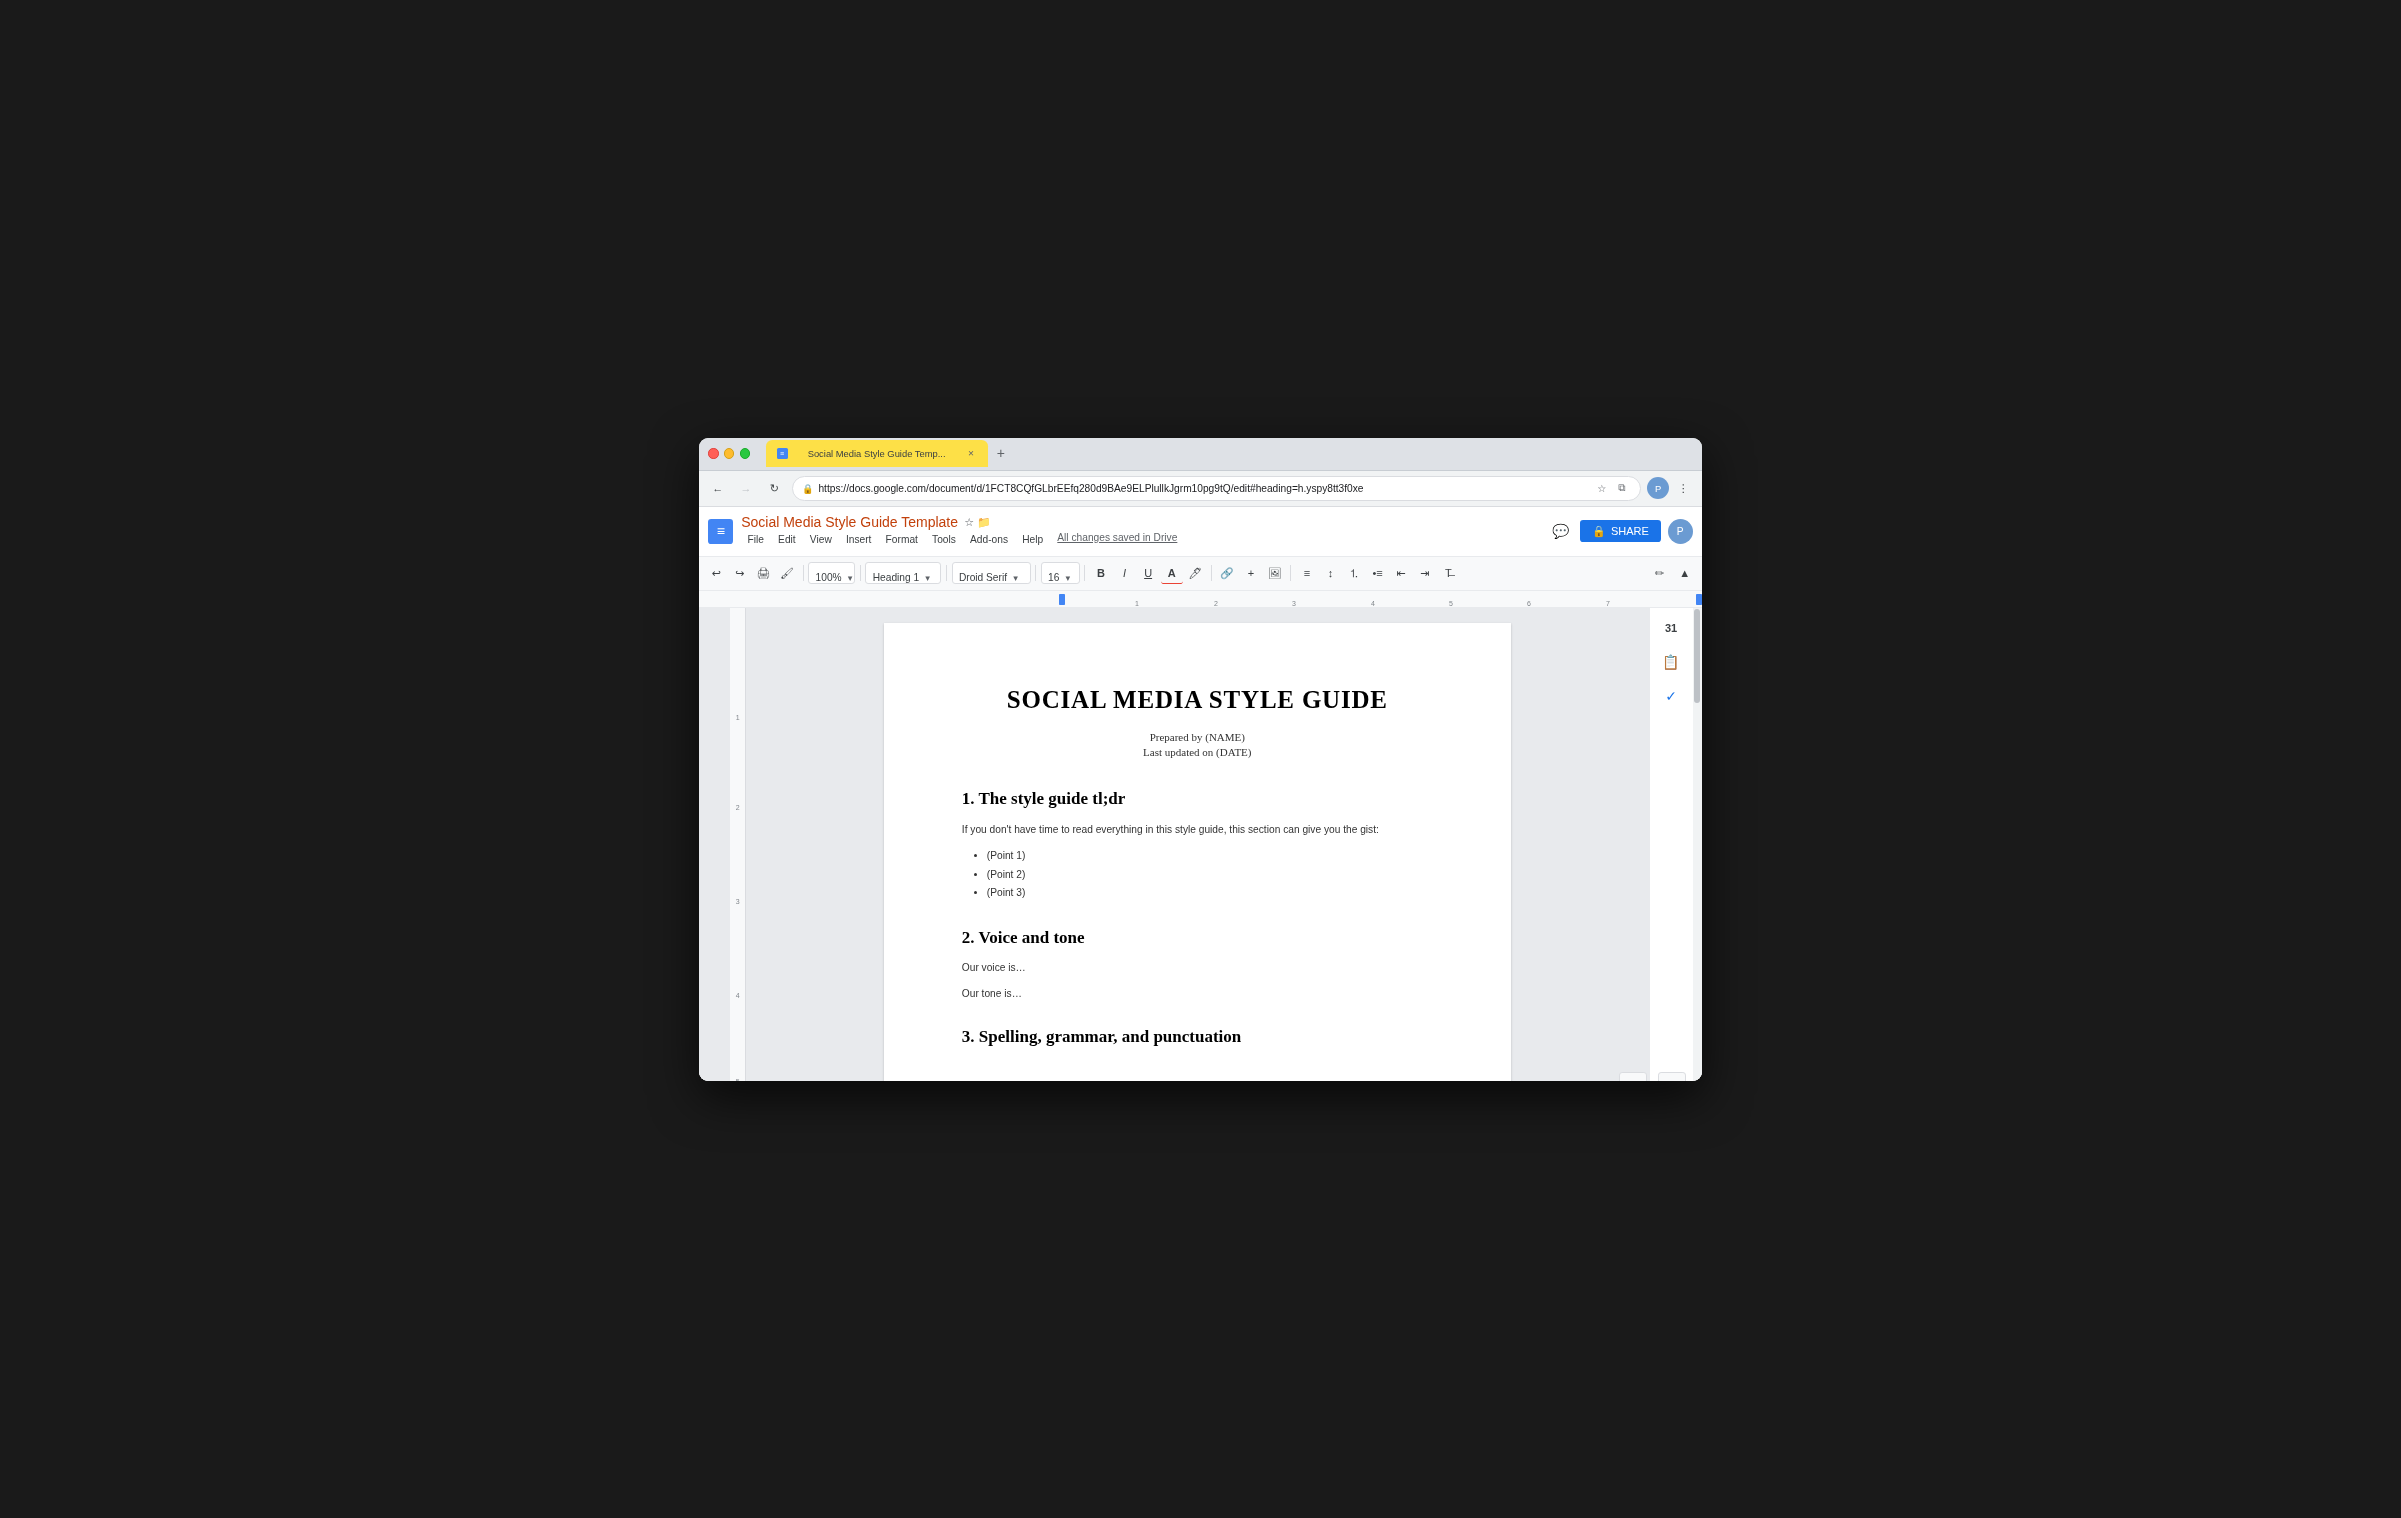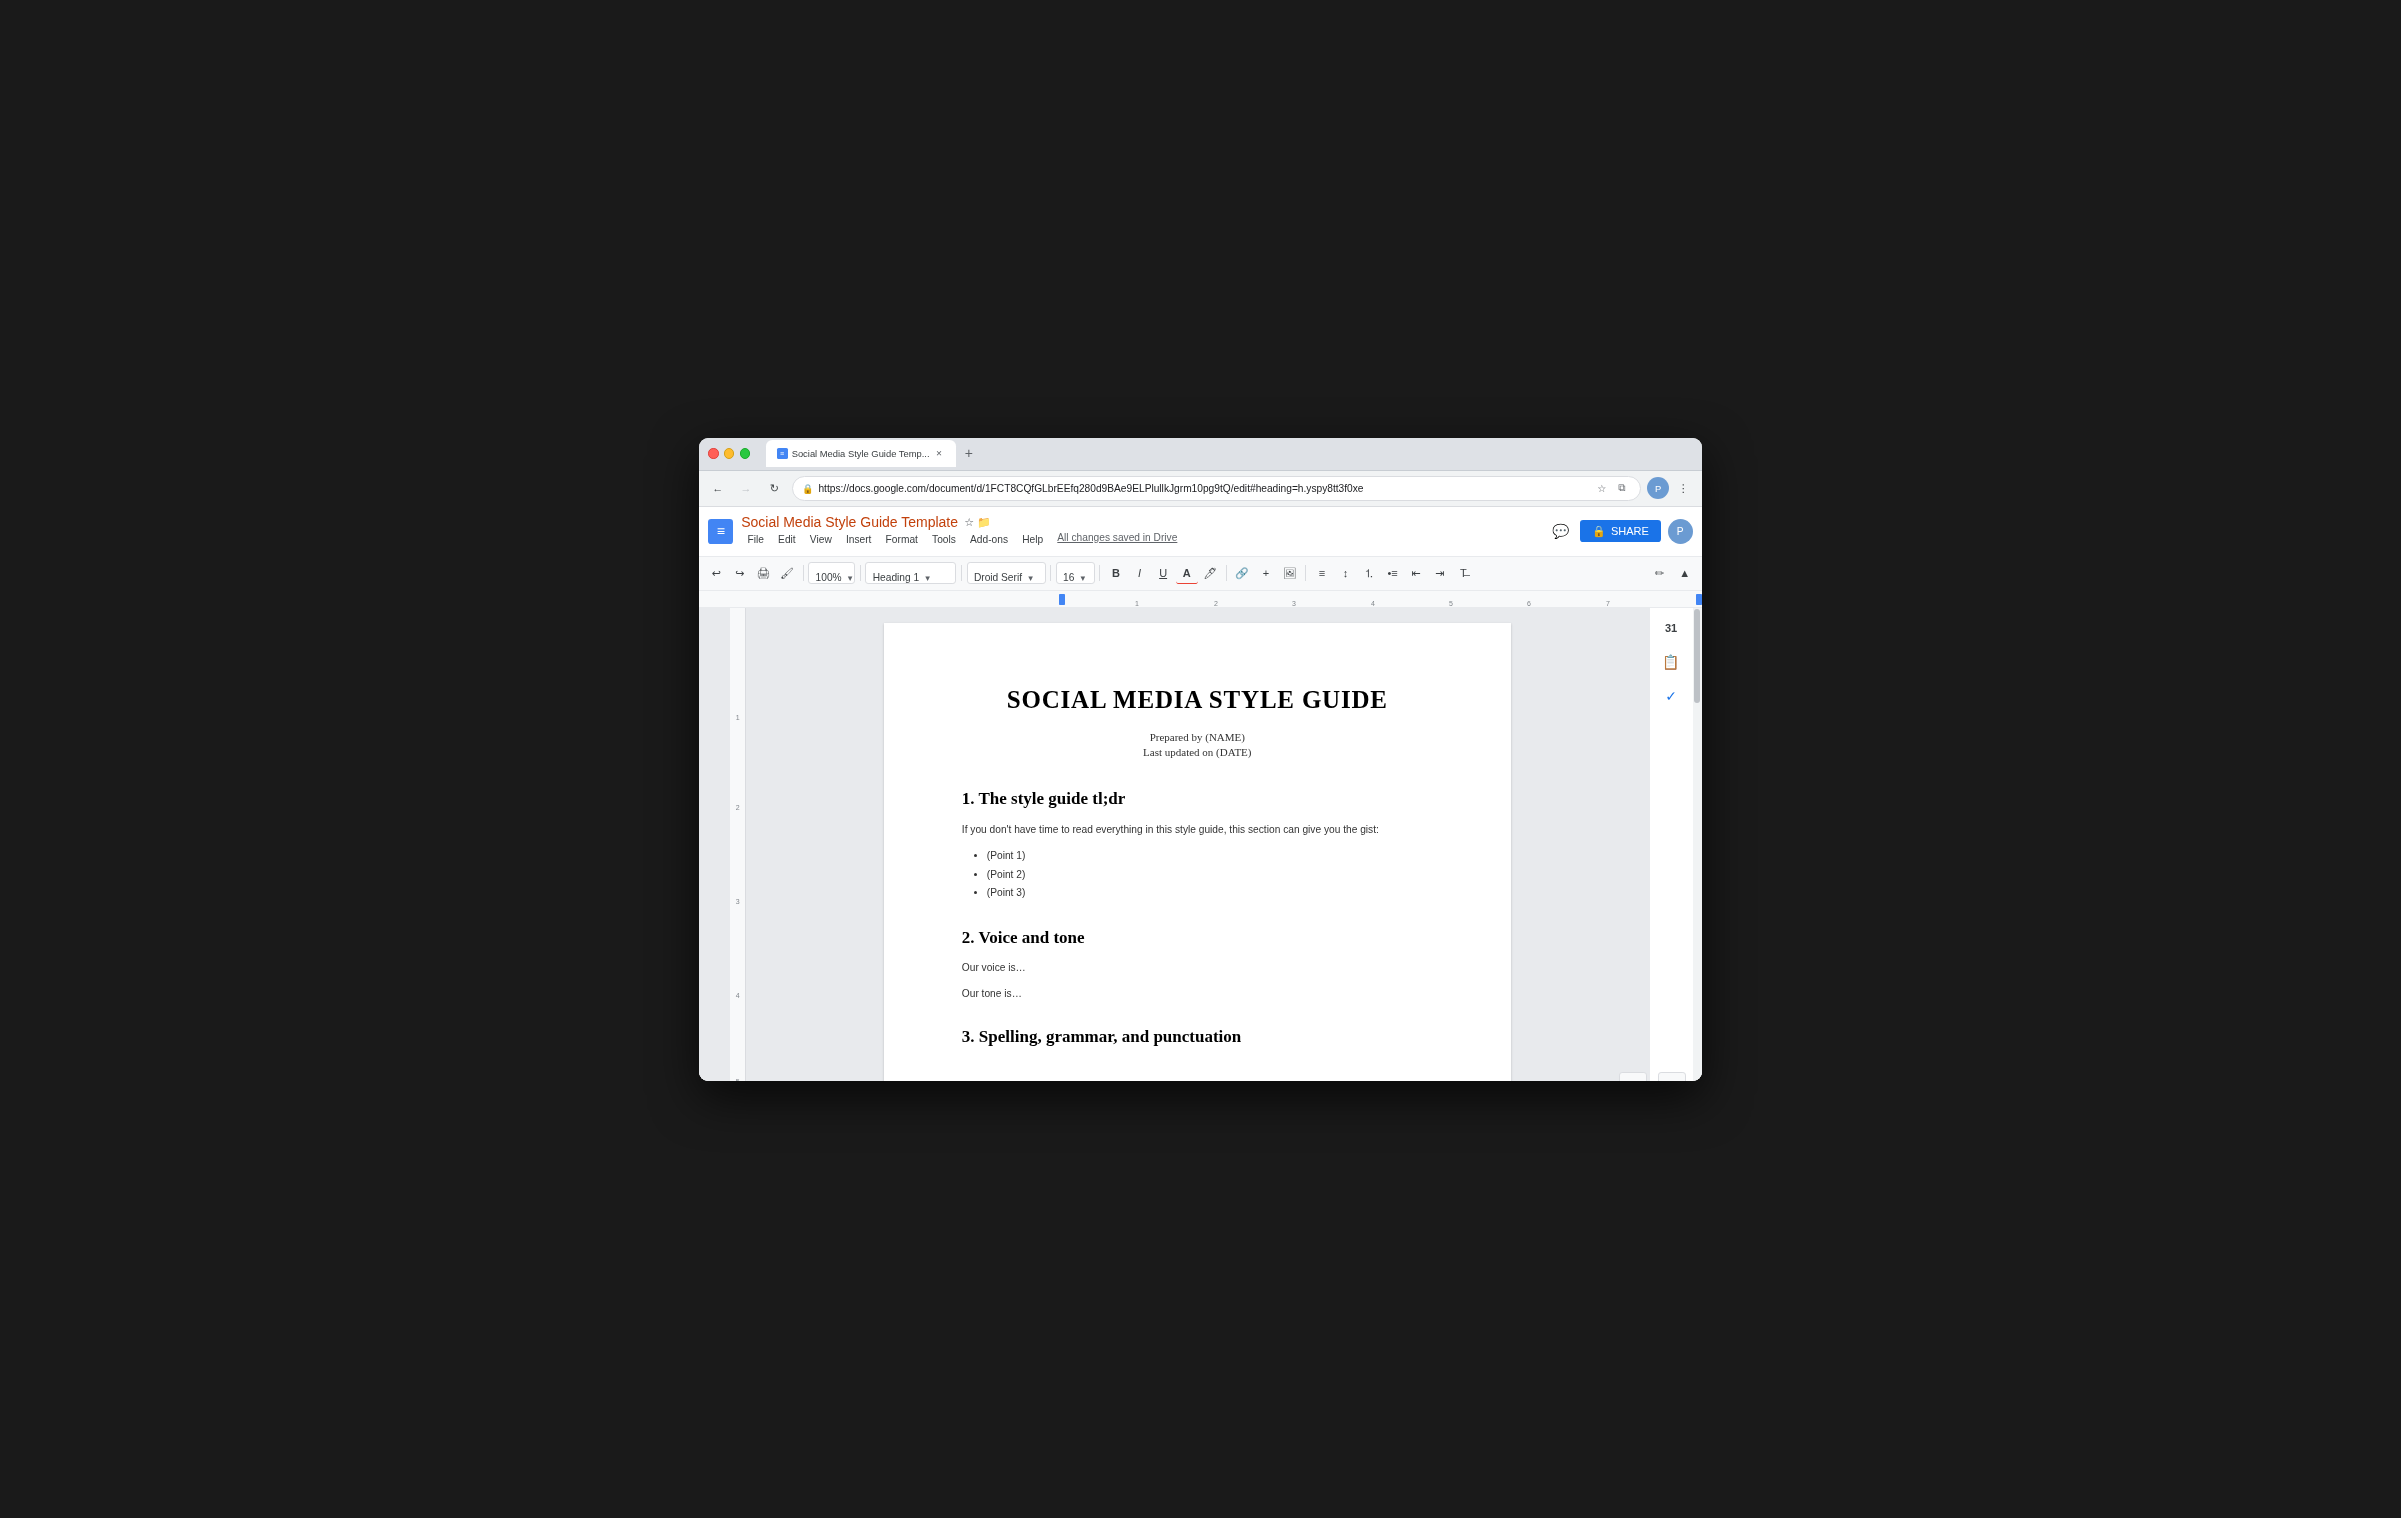--- a/index.html
+++ b/index.html
@@ -52,28 +52,28 @@
     .tl-maximize { background: #28c840; border: 0.8px solid #1aab29; }
 
     .tab-area {
       display: flex;
       align-items: center;
       flex: 1;
       margin-left: 6.3px;
     }
 
     .tab {
-      background: #ffffff;
+      background: #fde047;
       border-radius: 6.3px 6.3px 0 0;
       padding: 4.7px 11px;
       font-size: 9.4px;
       color: #3c4043;
       display: flex;
       align-items: center;
-      gap: 4px;
+      gap: 20px;
       height: 27px;
     }
 
     .tab-favicon {
       width: 11px;
       height: 11px;
       background: #4285f4;
       border-radius: 1.6px;
       display: flex;
       align-items: center;
@@ -368,21 +368,21 @@
     .toolbar-dropdown .chevron {
       font-size: 7.8px;
       color: #5f6368;
     }
 
     .toolbar-zoom {
       width: 47px;
     }
 
     .toolbar-style {
-      width: 91px;
+      width: 76px;
     }
 
     .toolbar-font {
       width: 79px;
     }
 
     .toolbar-size {
       width: 39px;
     }
 

